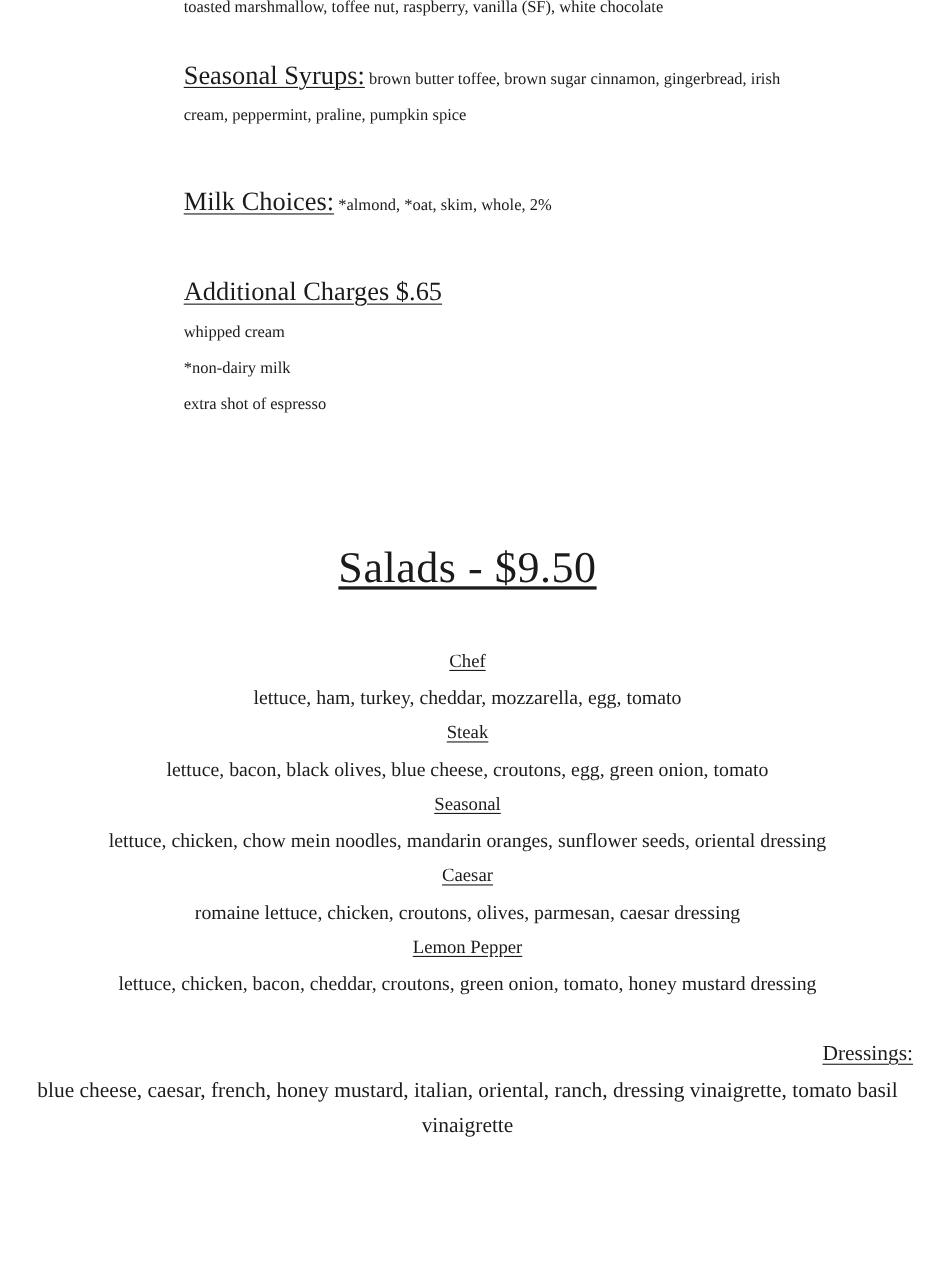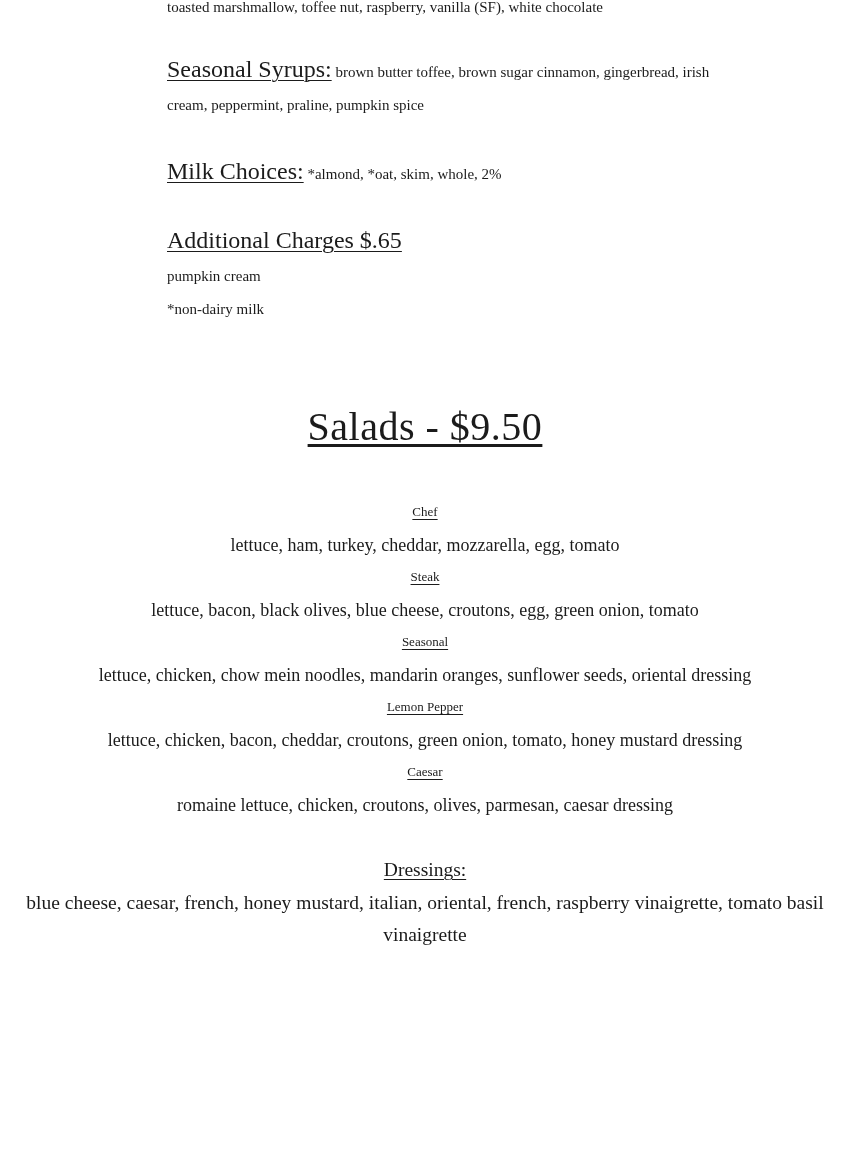--- a/index.html
+++ b/index.html
@@ -23,64 +23,65 @@
   }
   .drinks p {
     margin: 0;
     font-size: 15px;
     line-height: 33px;
   }
   .drinks p.overflow-line {
     line-height: 20px;
     margin-top: -3px;
   }
-  .drinks p.gap { margin-top: 33px; }
+  .drinks p.gap { margin-top: 46px; }
   .drinks p.gap-lg { margin-top: 36px; }
   .inline-heading {
     font-size: 24px;
     text-decoration: underline;
     text-underline-offset: 3px;
     text-decoration-thickness: 1px;
   }
 
   
   .salads {
-    margin-top: 75px;
+    margin-top: 105px;
     padding: 0 20px;
     text-align: center;
   }
   .salads-title {
     margin: 0;
     font-size: 40px;
     font-weight: 400;
     line-height: 52px;
     text-decoration: underline;
     text-decoration-thickness: 3px;
     text-underline-offset: 4px;
     letter-spacing: 0.5px;
   }
   .salad-list { margin-top: 43px; }
   .salad-name {
-    font-size: 13px;
+    font-size: 17px;
     line-height: 32.5px;
     text-decoration: underline;
     text-underline-offset: 3px;
     text-decoration-thickness: 1px;
   }
   .salad-ingredients {
     font-size: 18px;
     line-height: 32.5px;
   }
   .dressings { margin-top: 33px; }
   .dressings-heading {
     font-size: 19.5px;
     line-height: 32.5px;
     text-decoration: underline;
     text-underline-offset: 3px;
     text-decoration-thickness: 1px;
+    text-align: right;
   }
   .dressings-text {
     font-size: 19.5px;
     line-height: 32.5px;
   }
 </style>
 </head>
 <body>
 
 <div class="page">
@@ -88,22 +89,23 @@
   <section class="drinks">
 
     <p class="overflow-line">toasted marshmallow, toffee nut, raspberry, vanilla (SF), white chocolate</p>
 
     <p class="gap-lg"><span class="inline-heading">Seasonal Syrups:</span> <span>brown butter toffee, brown sugar cinnamon, gingerbread, irish cream, peppermint, praline, pumpkin spice</span></p>
 
     <p class="gap"><span class="inline-heading">Milk Choices:</span> <span>*almond, *oat, skim, whole, 2%</span></p>
 
     <p class="gap"><span class="inline-heading">Additional Charges $.65</span></p>
 
-    <p>pumpkin cream</p>
+    <p>whipped cream</p>
     <p>*non-dairy milk</p>
+    <p>extra shot of espresso</p>
   </section>
 
   <section class="salads">
 
     <h1 class="salads-title">Salads - $9.50</h1>
 
     <div class="salad-list">
 
       <div>
         <div class="salad-name">Chef</div>
@@ -114,31 +116,31 @@
         <div class="salad-name">Steak</div>
         <div class="salad-ingredients">lettuce, bacon, black olives, blue cheese, croutons, egg, green onion, tomato</div>
       </div>
 
       <div>
         <div class="salad-name">Seasonal</div>
         <div class="salad-ingredients">lettuce, chicken, chow mein noodles, mandarin oranges, sunflower seeds, oriental dressing</div>
       </div>
 
       <div>
-        <div class="salad-name">Lemon Pepper</div>
-        <div class="salad-ingredients">lettuce, chicken, bacon, cheddar, croutons, green onion, tomato, honey mustard dressing</div>
+        <div class="salad-name">Caesar</div>
+        <div class="salad-ingredients">romaine lettuce, chicken, croutons, olives, parmesan, caesar dressing</div>
       </div>
 
       <div>
-        <div class="salad-name">Caesar</div>
-        <div class="salad-ingredients">romaine lettuce, chicken, croutons, olives, parmesan, caesar dressing</div>
+        <div class="salad-name">Lemon Pepper</div>
+        <div class="salad-ingredients">lettuce, chicken, bacon, cheddar, croutons, green onion, tomato, honey mustard dressing</div>
       </div>
 
 
     </div>
 
     <div class="dressings">
       <div class="dressings-heading">Dressings:</div>
-      <div class="dressings-text">blue cheese, caesar, french, honey mustard, italian, oriental, french, raspberry vinaigrette, tomato basil vinaigrette</div>
+      <div class="dressings-text">blue cheese, caesar, french, honey mustard, italian, oriental, ranch, dressing vinaigrette, tomato basil vinaigrette</div>
     </div>
 
   </section>
 </div>
 
 </body></html>

